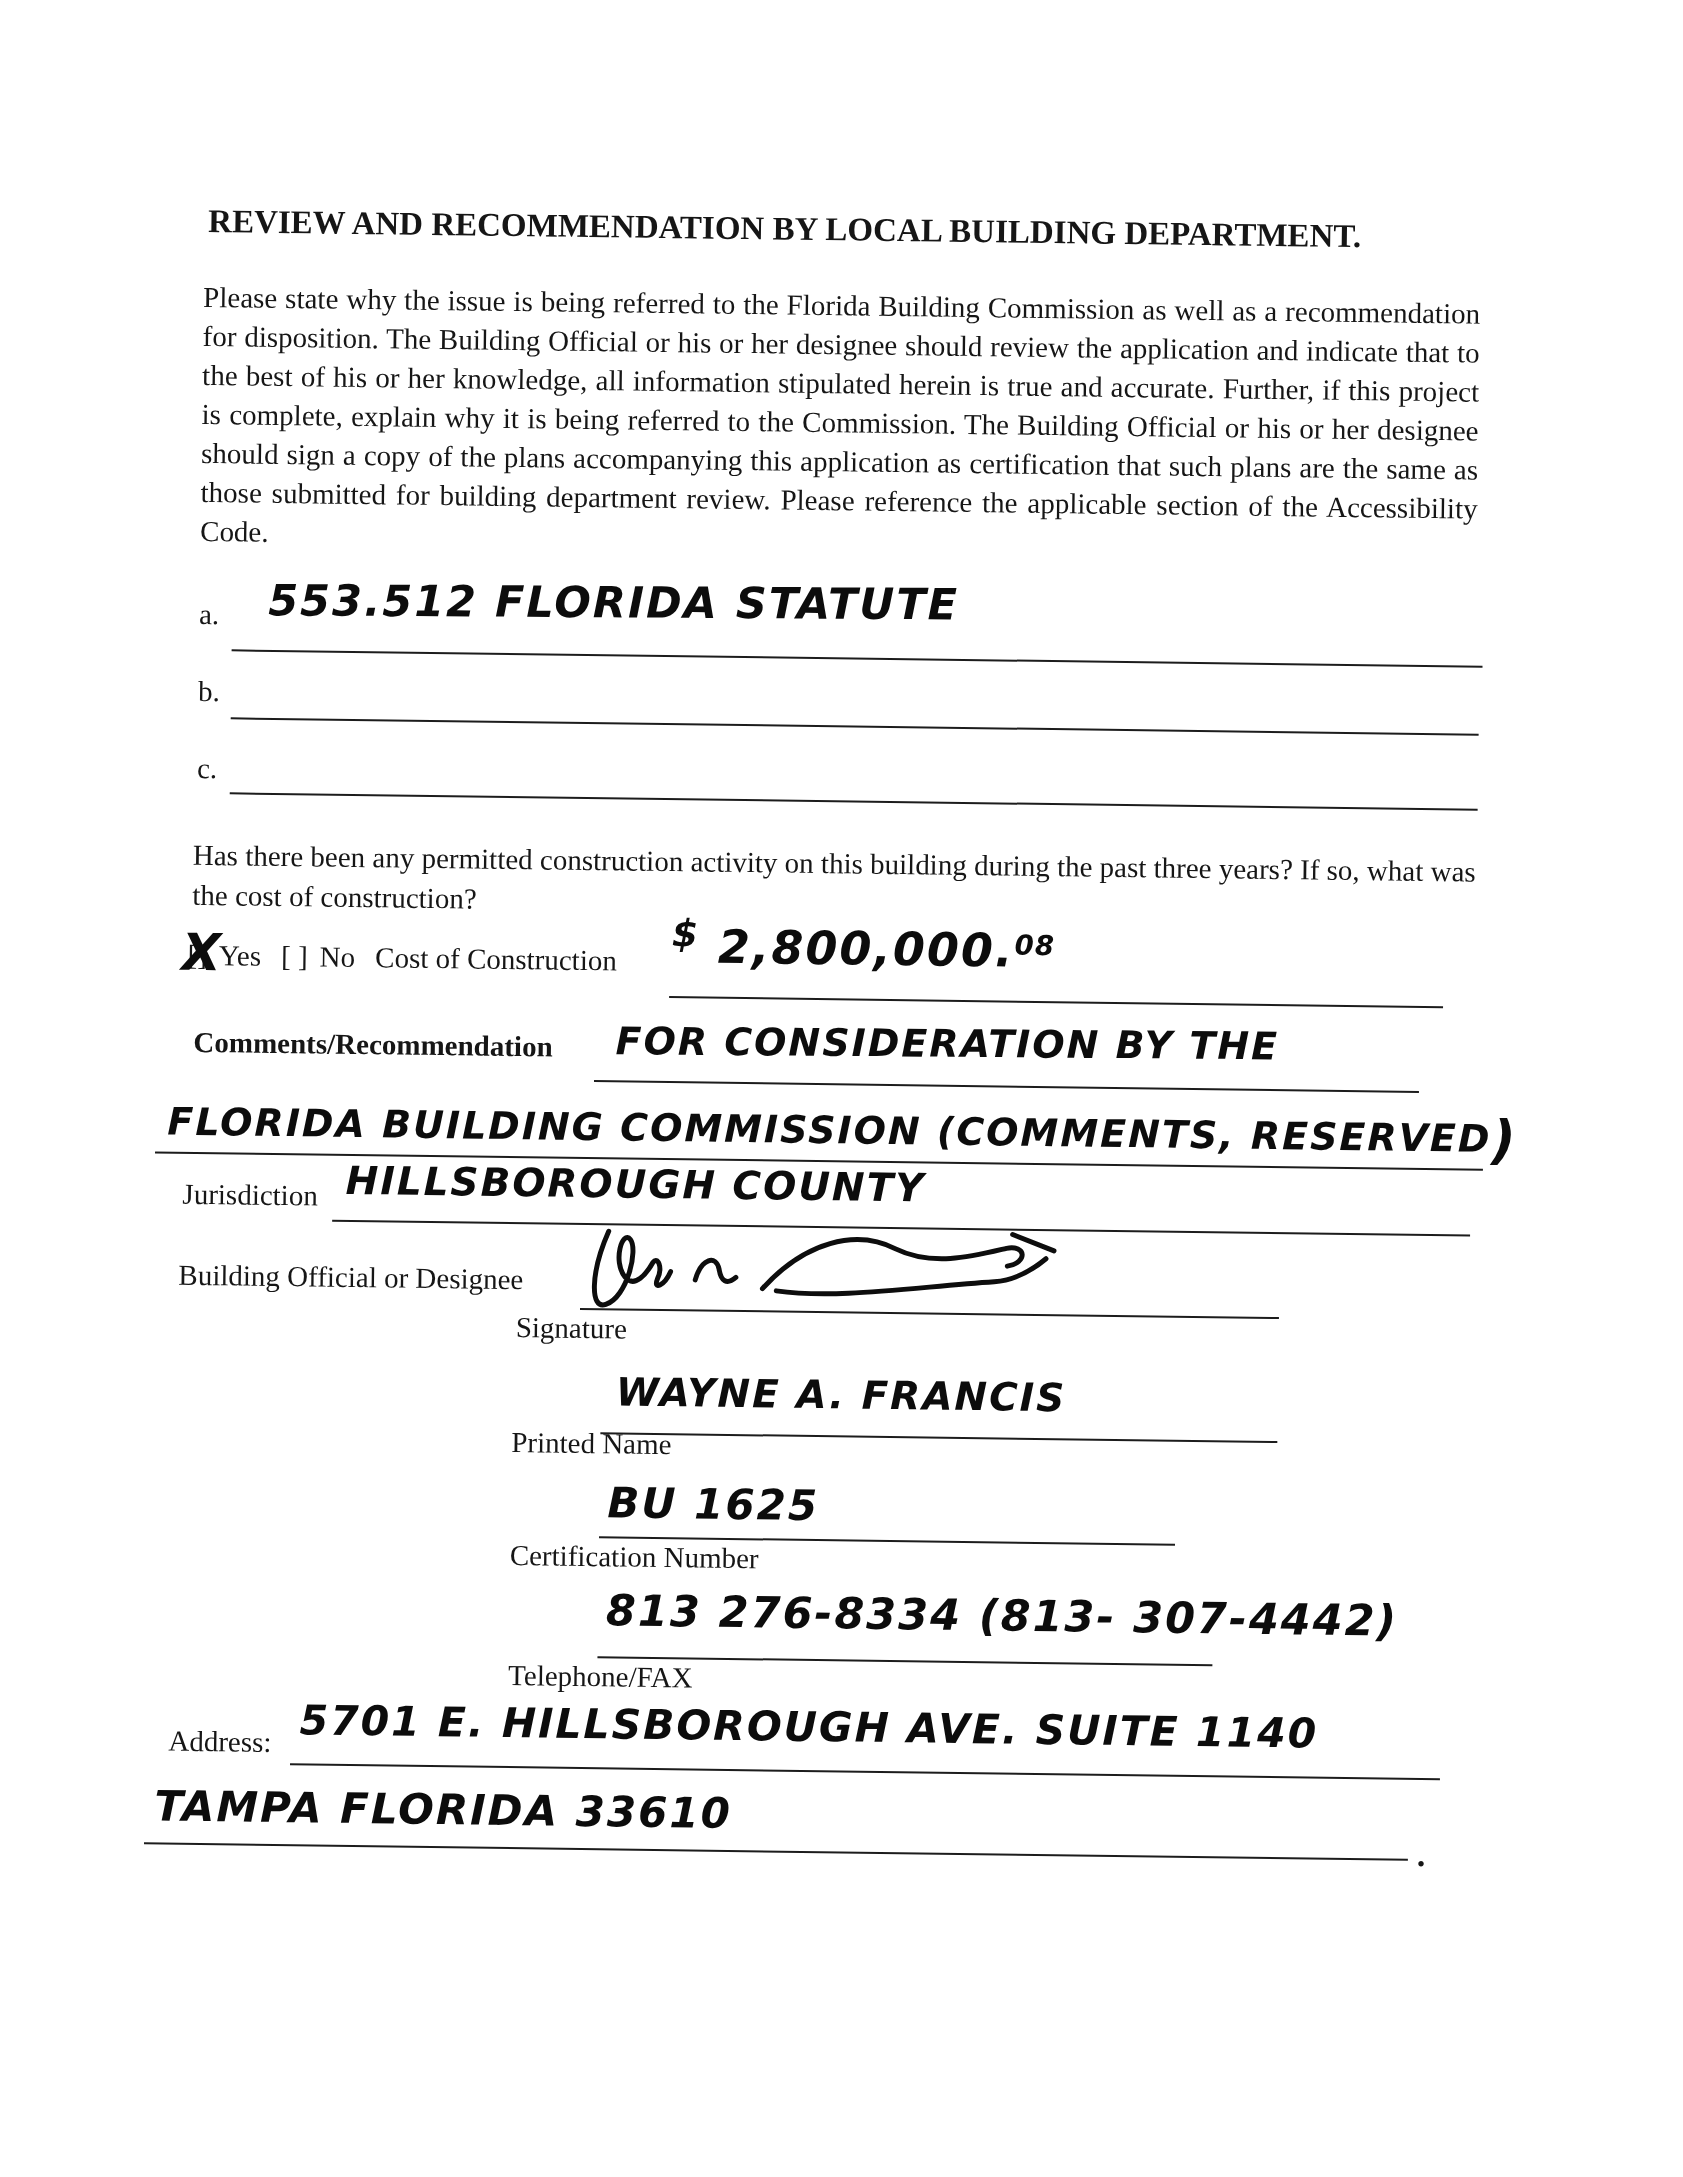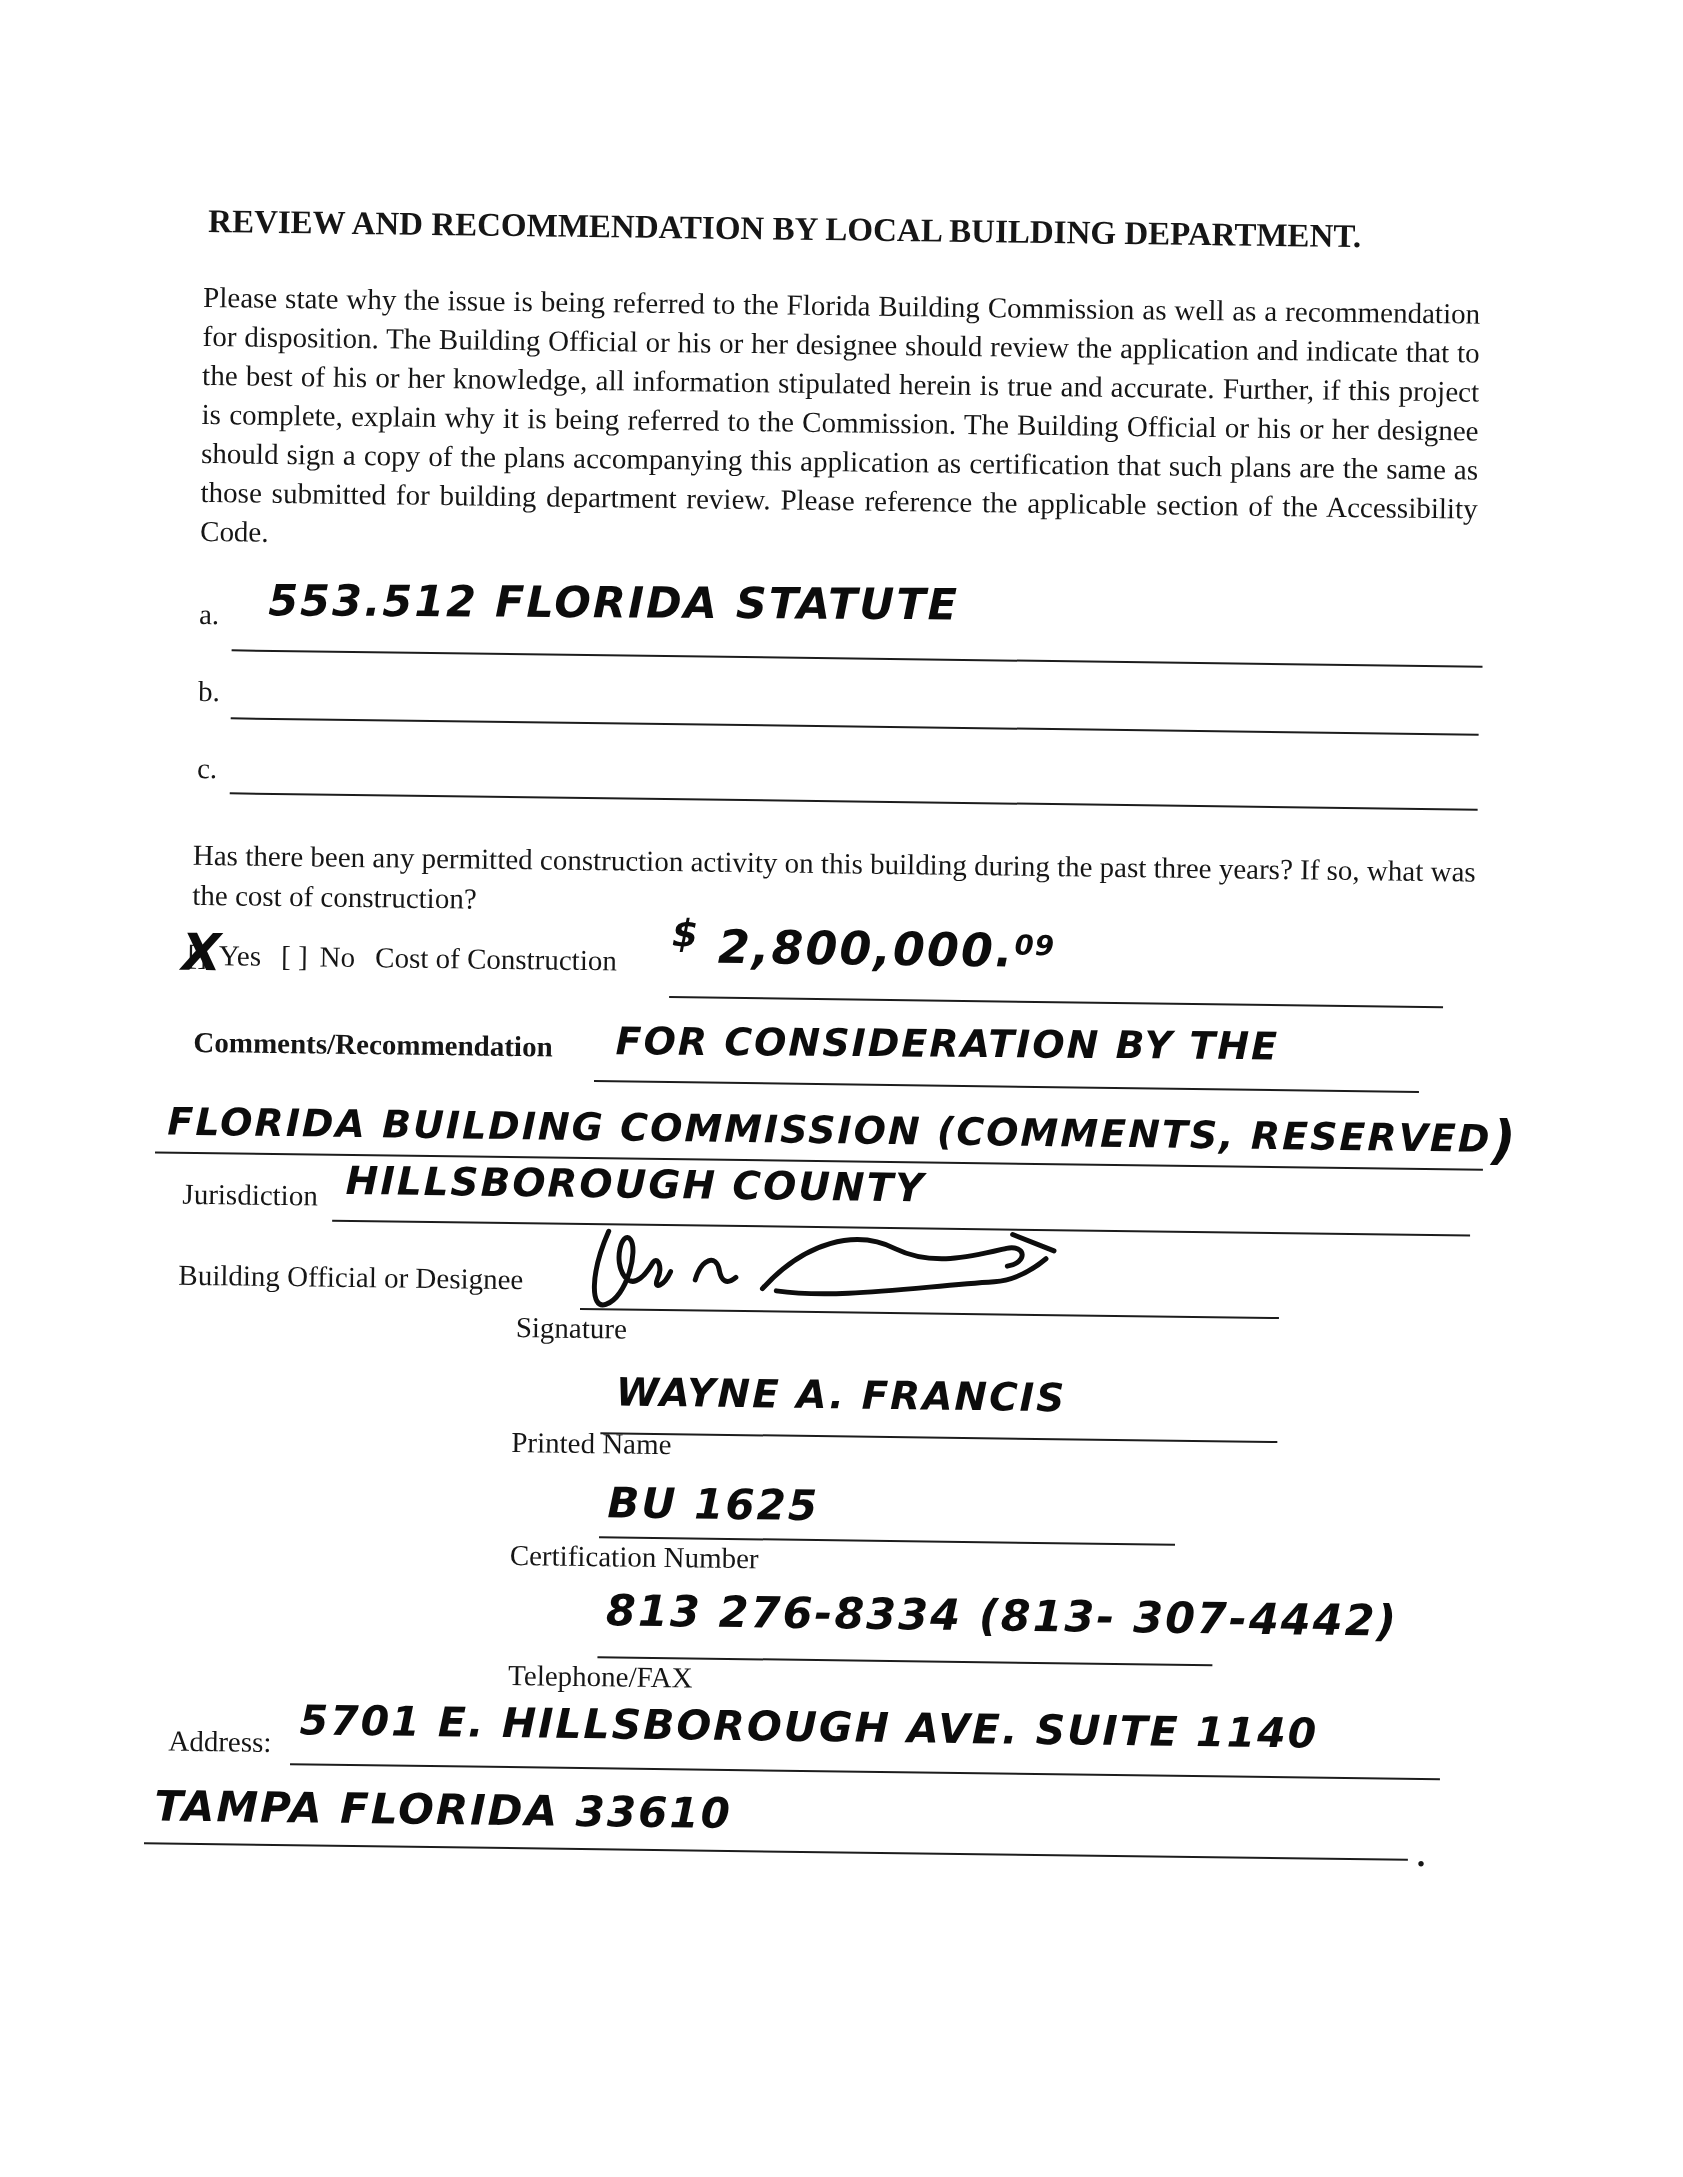--- a/index.html
+++ b/index.html
@@ -88,21 +88,21 @@
     <div class="rule rule-b"></div>
 
     <span class="abs serif lbl ref-label-c">c.</span>
     <div class="rule rule-c"></div>
 
     <div class="abs serif q">Has there been any permitted construction activity on this building during the past three years? If so, what was the cost of construction?</div>
 
     <div class="abs serif costrow">
       <span class="cb"><span>[</span><span>]</span><span class="mark hw">X</span></span><span class="gap-s"></span><span>Yes</span><span class="gap-m"></span><span>[ ]</span><span class="gap-s"></span><span>No</span><span class="gap-m"></span><span>Cost of Construction</span>
     </div>
-    <span class="abs hw cost-hand"><span class="cost-cur">$</span> <span>2,800,000.</span><span class="sup">09</span></span>
+    <span class="abs hw cost-hand"><span class="cost-cur">$</span> <span>2,800,000.</span><span class="sup">08</span></span>
     <div class="rule rule-cost"></div>
 
     <span class="abs serif lbl comments-label">Comments/Recommendation</span>
     <span class="abs hw comments1">FOR CONSIDERATION BY THE</span>
     <div class="rule rule-comments1"></div>
     <span class="abs hw comments2"><span>FLORIDA BUILDING COMMISSION (COMMENTS, RESERVED</span><span class="bigparen">)</span></span>
     <div class="rule rule-comments2"></div>
 
     <span class="abs serif lbl jur-label">Jurisdiction</span>
     <span class="abs hw jur-val">HILLSBOROUGH COUNTY</span>

